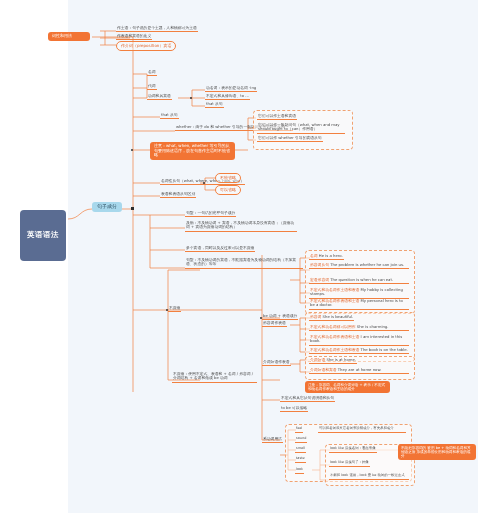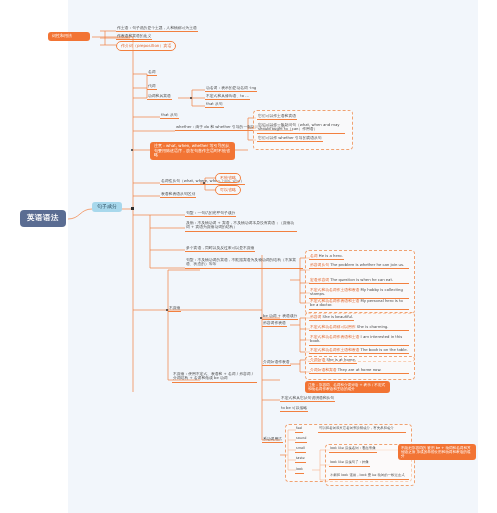--- a/index.html
+++ b/index.html
@@ -15,21 +15,21 @@
     background:#f2f6fb;
   }
   #map{position:absolute;left:0;top:0;width:497px;height:513px;}
   svg.wires{position:absolute;left:0;top:0;width:497px;height:513px;pointer-events:none;}
 
   .node{position:absolute;box-sizing:border-box;line-height:1.15;}
 
   
   .root{
     background:#5a6c92;color:#fff;border-radius:4px;
-    padding:4px 7px;font-size:7.5px;font-weight:bold;
+    padding:21px 7px;font-size:7.5px;font-weight:bold;
     letter-spacing:.5px;white-space:nowrap;
   }
   
   .l2{
     background:#a8d8ec;color:#2a4a5c;border-radius:3px;
     padding:2px 5px;font-size:5px;white-space:nowrap;
   }
   
   .ofill{
     background:#f27434;color:#fff;border-radius:3px;

